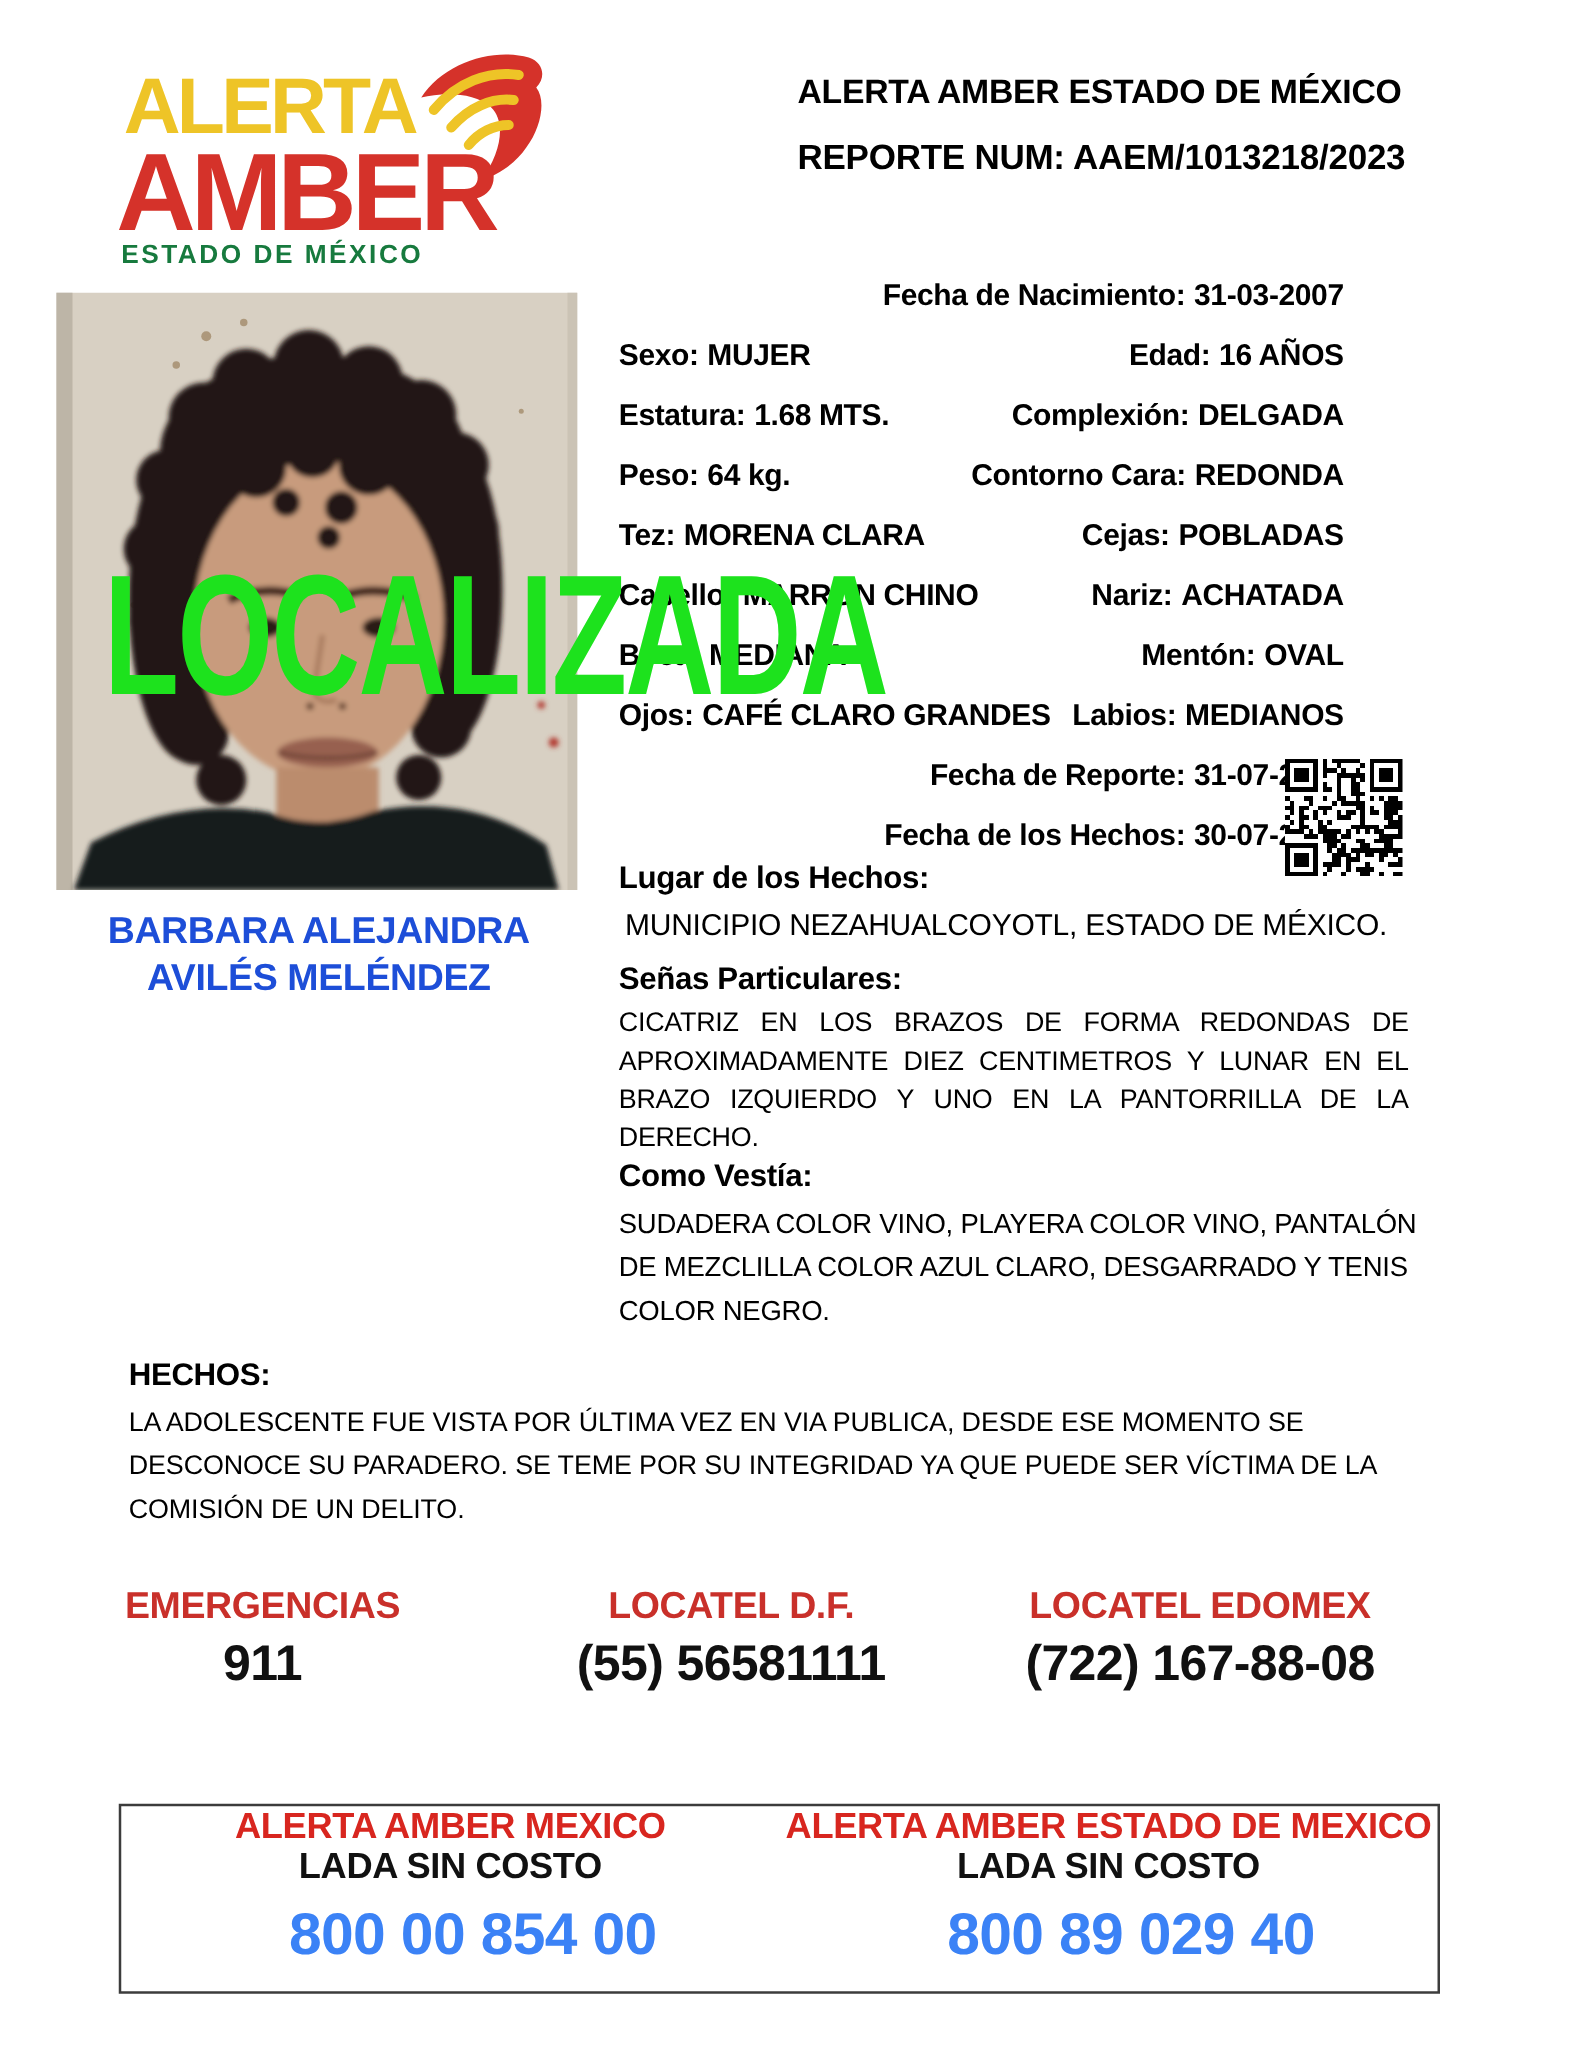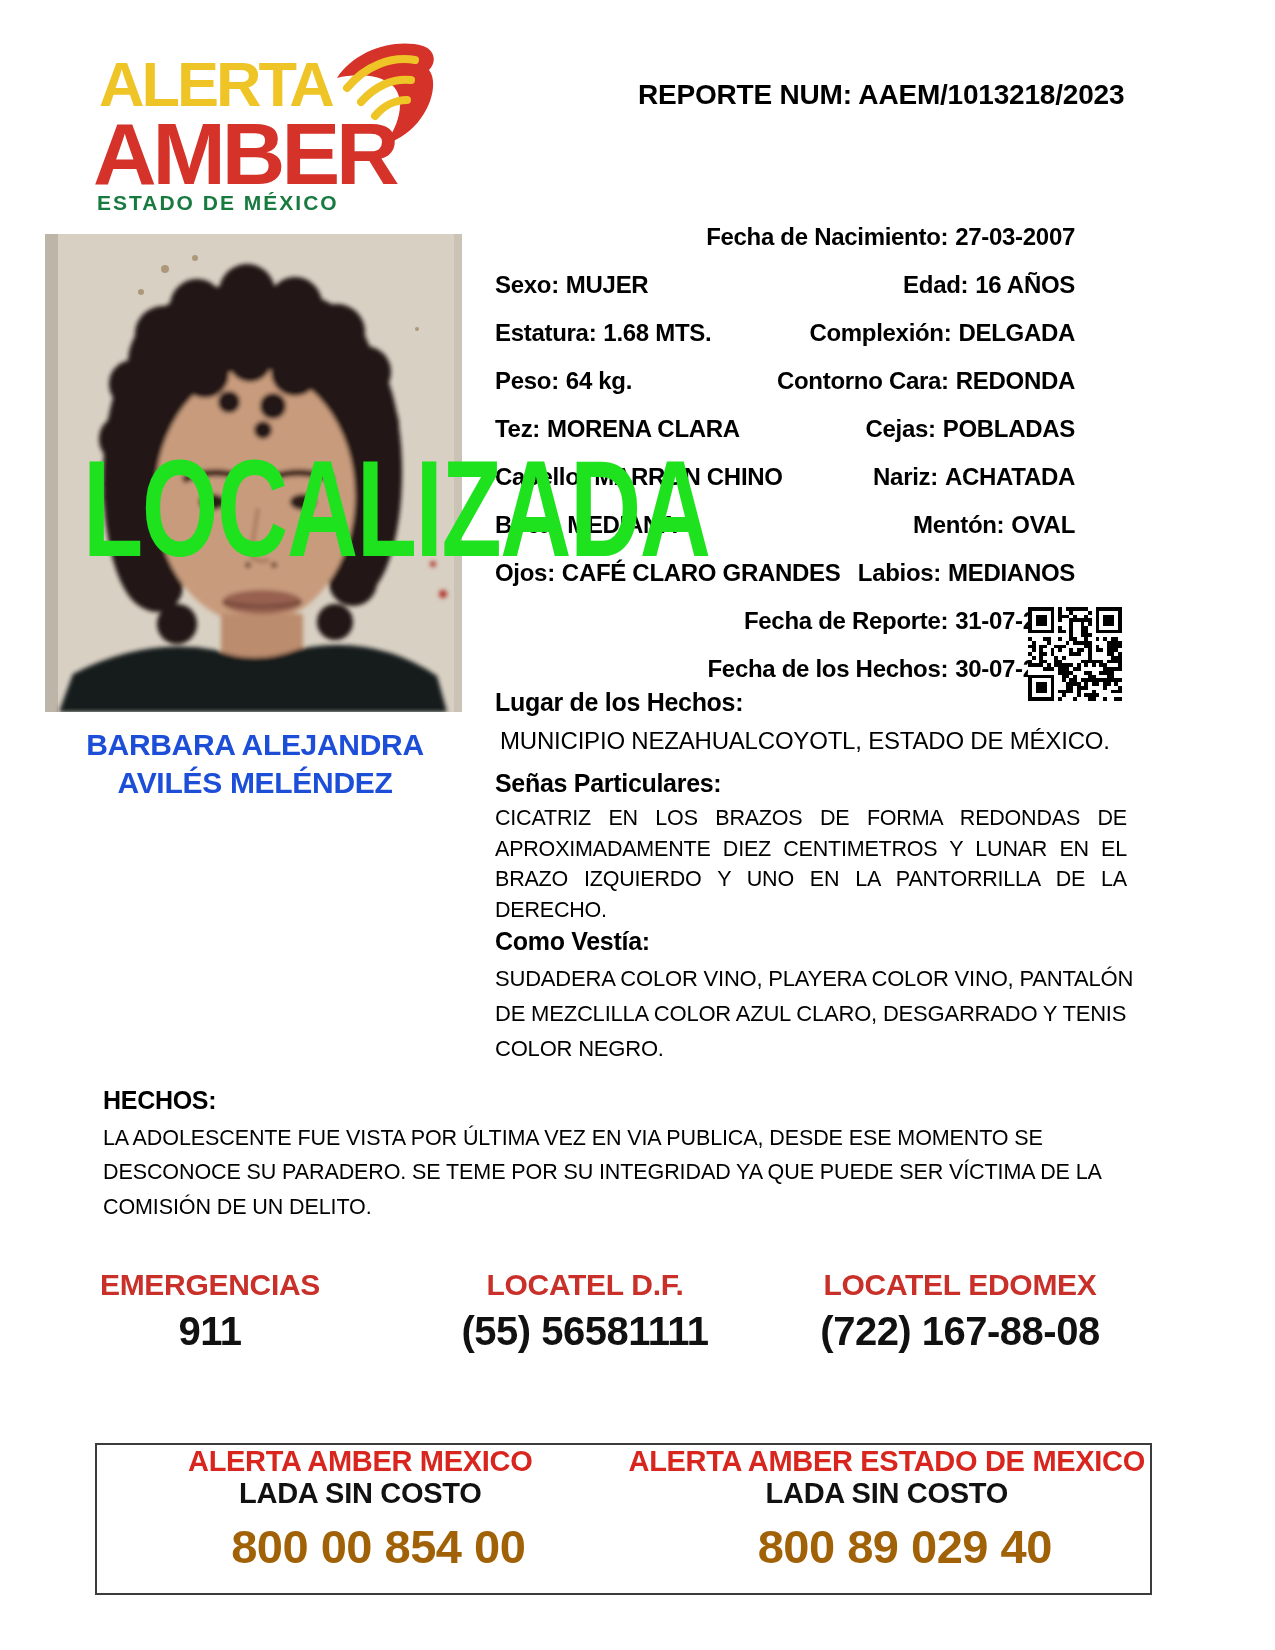--- a/index.html
+++ b/index.html
@@ -52,21 +52,21 @@
   .c1{left:60px;width:300px;}
   .c2{left:425px;width:320px;}
   .c3{left:800px;width:320px;}
 
   
   .hotline-box{left:95px;top:1443px;width:1053px;height:148px;border:2px solid #3c3c3c;
     display:flex;background:#fff;}
   .hot-cell{flex:1;text-align:center;}
   .hot-title{font-size:29px;font-weight:bold;color:#d8261f;letter-spacing:-.3px;}
   .hot-sub{font-size:29px;font-weight:bold;color:#111;margin-top:-1px;letter-spacing:-.3px;}
-  .hot-number{font-size:47px;font-weight:bold;color:#a16207;margin-top:9px;letter-spacing:-.5px;margin-left:36px;}
+  .hot-number{font-size:47px;font-weight:bold;color:#3b82f6;margin-top:9px;letter-spacing:-.5px;margin-left:36px;}
 
   
   .watermark{left:83px;top:440px;font-size:137px;font-weight:bold;color:#1de21d;
     white-space:nowrap;line-height:1;letter-spacing:-2px;transform:scaleX(.72);
     transform-origin:left top;z-index:6;}
 
   .logo{left:85px;top:36px;width:350px;height:180px;}
 </style>
 </head>
 <body>
@@ -79,20 +79,21 @@
       <path d="M276,66 C290,50 308,42 326,44"></path>
       <path d="M290,80 C298,70 310,64 322,64"></path>
     </g>
   </g>
   <text x="14" y="70" font-size="63" font-weight="bold" fill="#eec427" letter-spacing="-3">ALERTA</text>
   <text x="8" y="148" font-size="88" font-weight="bold" fill="#d5322a" letter-spacing="-4">AMBER</text>
   <text x="12" y="174" font-size="21" font-weight="bold" fill="#177a3e" letter-spacing="2">ESTADO DE MÉXICO</text>
 </svg>
 
 <div class="abs report-header">
+  <div class="report-title">ALERTA AMBER ESTADO DE MÉXICO</div>
   <div class="report-number">REPORTE NUM: AAEM/1013218/2023</div>
 </div>
 
 <div class="abs photo-wrap">
   <svg viewBox="0 0 417 478" preserveAspectRatio="none">
     <defs>
         <filter id="soft" x="-10%" y="-10%" width="120%" height="120%">
           <feGaussianBlur stdDeviation="2"></feGaussianBlur>
         </filter>
       </defs>
@@ -157,21 +158,21 @@
   </svg>
 </div>
 
 <div class="abs person-name">
   <div>BARBARA ALEJANDRA</div>
   <div>AVILÉS MELÉNDEZ</div>
 </div>
 
 <div class="abs details">
   <div class="drow single-right">
-    <span class="lbl">Fecha de Nacimiento:</span><span>27-03-2007</span>
+    <span class="lbl">Fecha de Nacimiento:</span><span>31-03-2007</span>
   </div>
   <div class="drow">
     <div><span class="lbl">Sexo:</span><span>MUJER</span></div>
     <div><span class="lbl">Edad:</span><span>16 AÑOS</span></div>
   </div>
   <div class="drow">
     <div><span class="lbl">Estatura:</span><span>1.68 MTS.</span></div>
     <div><span class="lbl">Complexión:</span><span>DELGADA</span></div>
   </div>
   <div class="drow">

